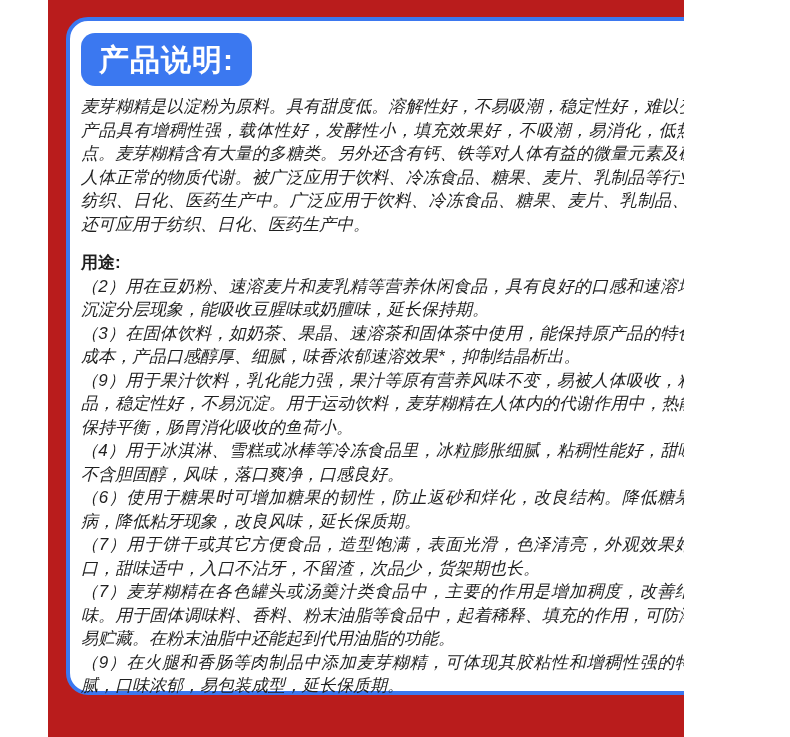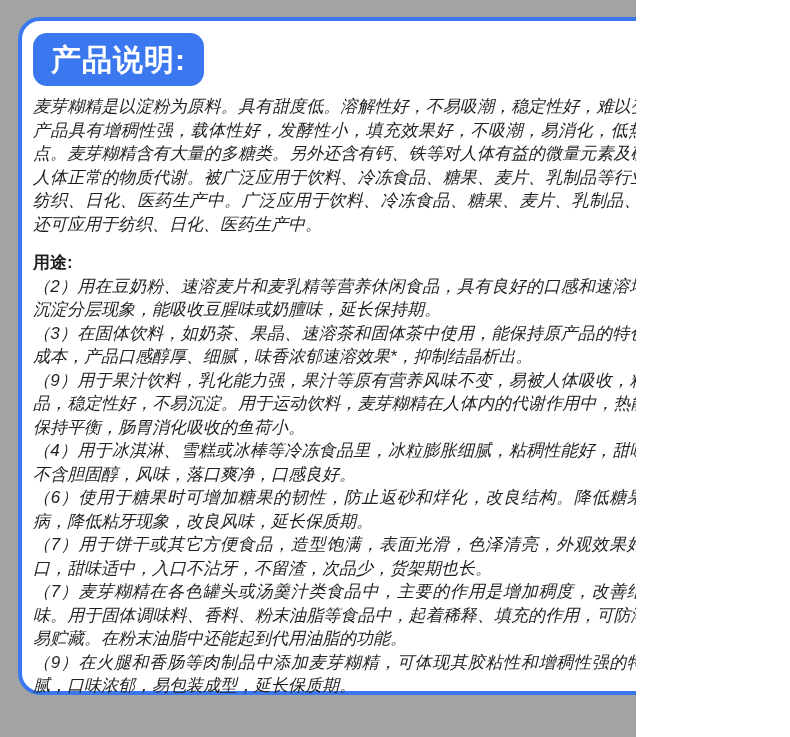--- a/index.html
+++ b/index.html
@@ -5,22 +5,23 @@
   html, body {
     margin: 0;
     padding: 0;
     background: #ffffff;
     font-family: "Liberation Sans", "DejaVu Sans", sans-serif;
   }
   .page {
     position: relative;
     width: 636px;
     height: 737px;
-    background: #a3a3a3;
+    background: #b91c1c;
     overflow: hidden;
+    margin-left: 48px;
   }
   .card {
     position: absolute;
     left: 18px;
     top: 17px;
     width: 746px;
     height: 678px;
     border: 4px solid var(--accent, #3b78f0);
     border-radius: 22px;
     background: #ffffff;

